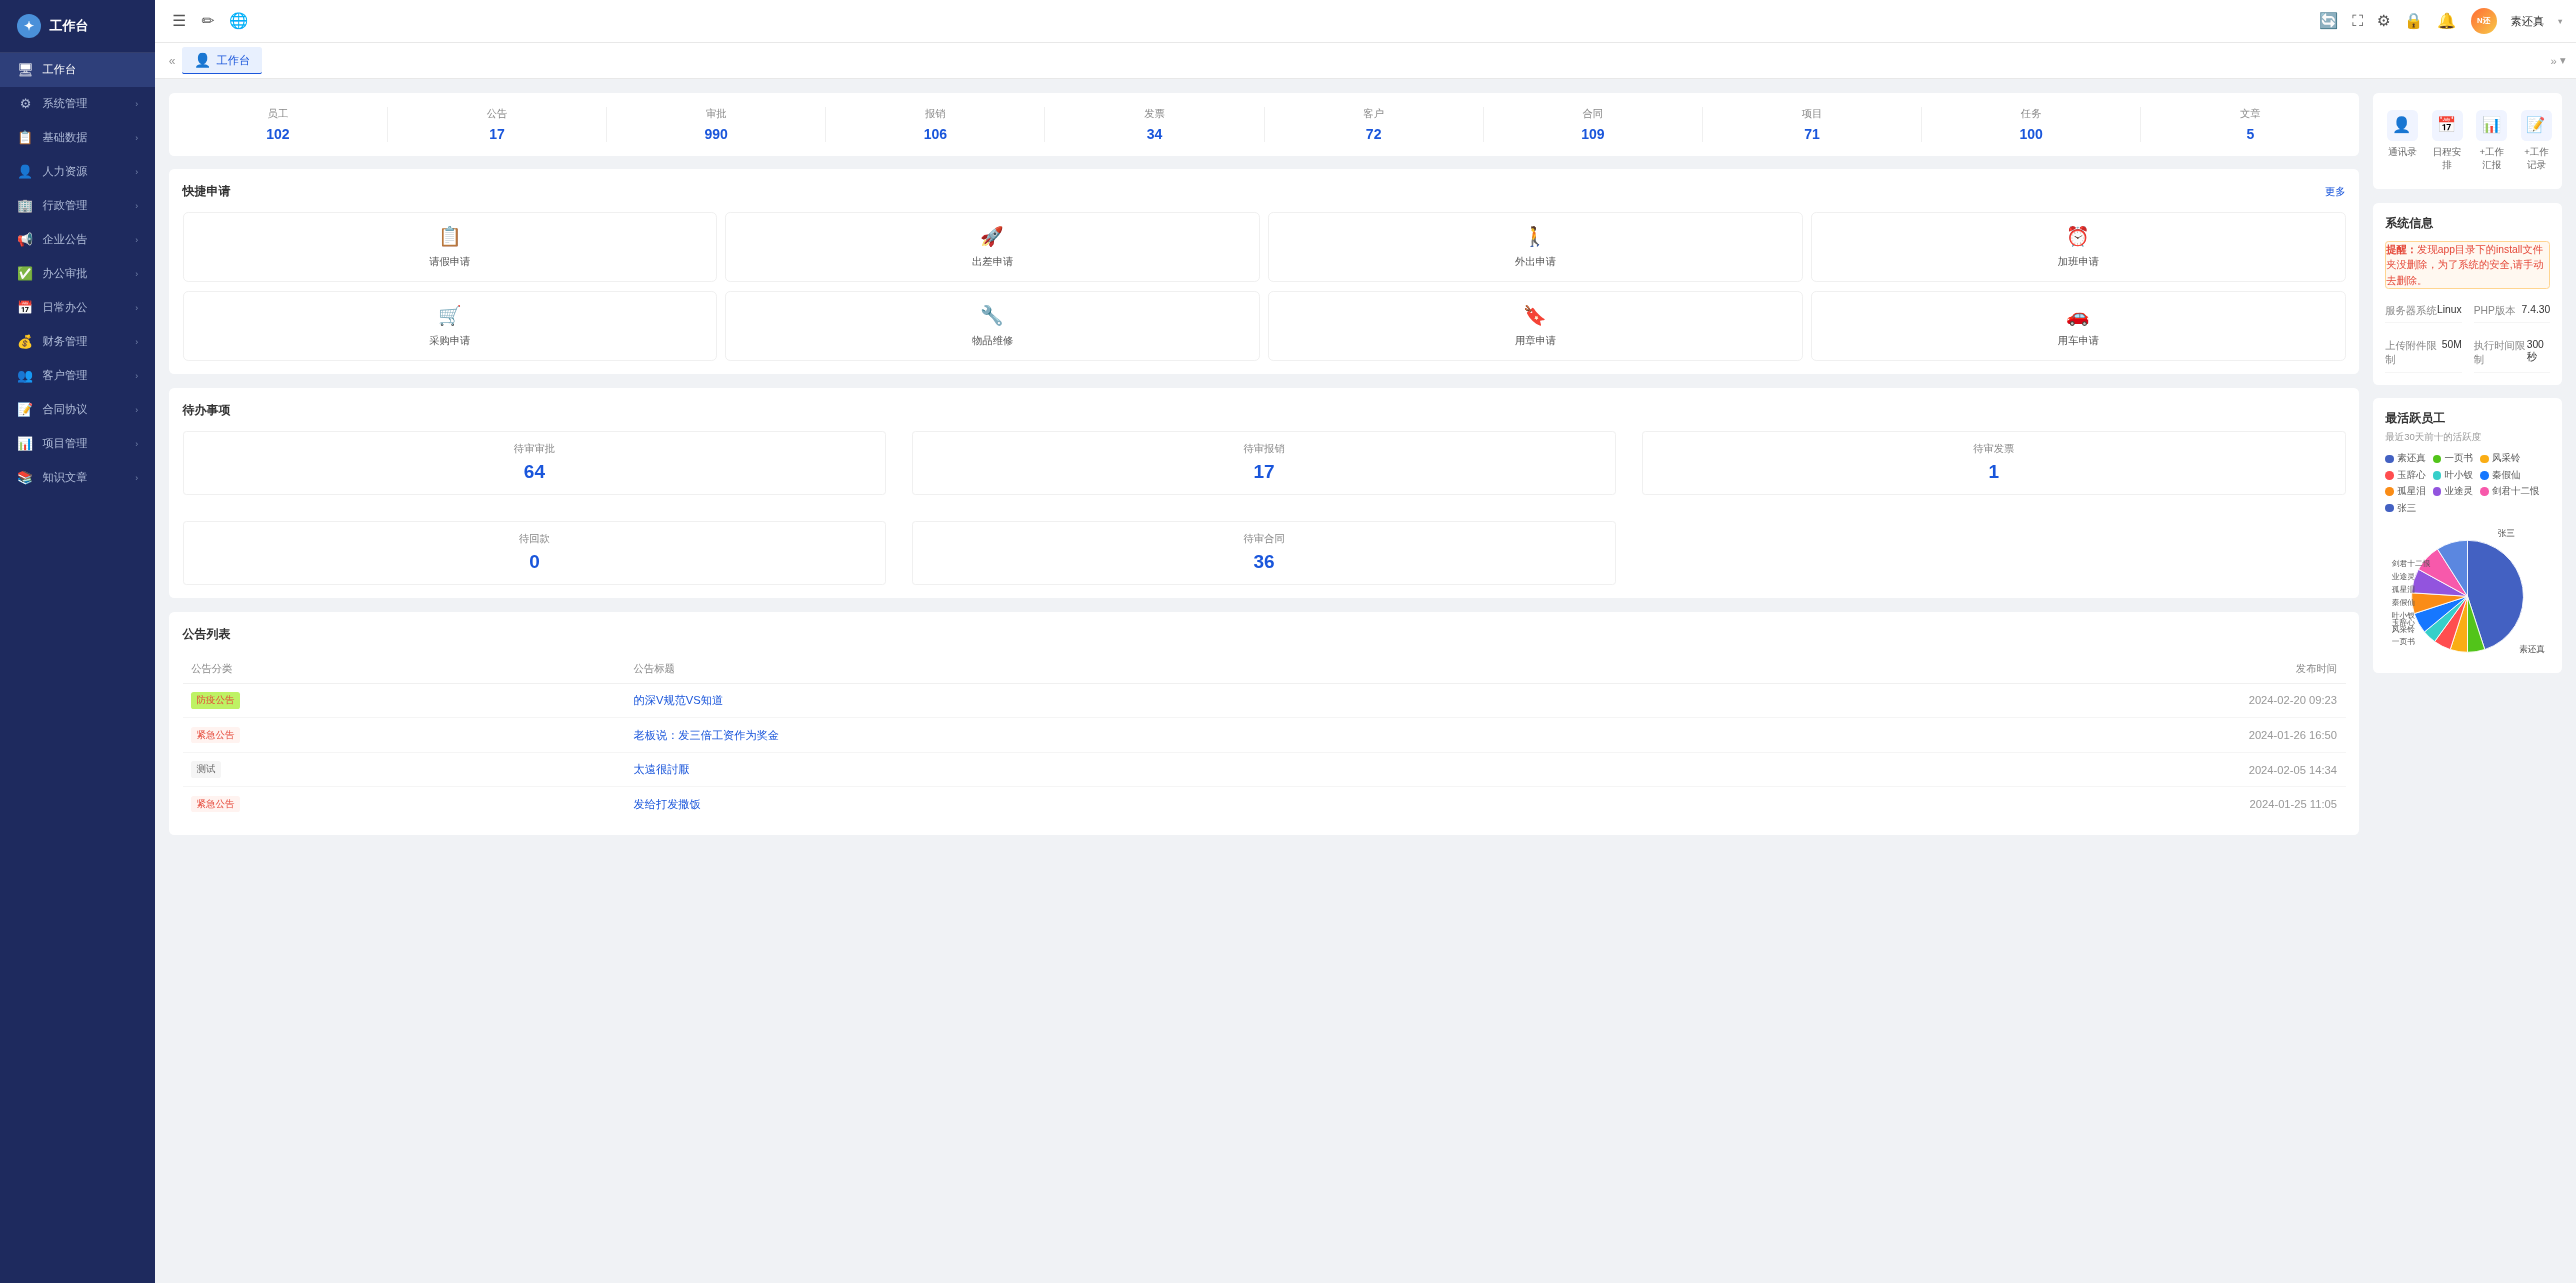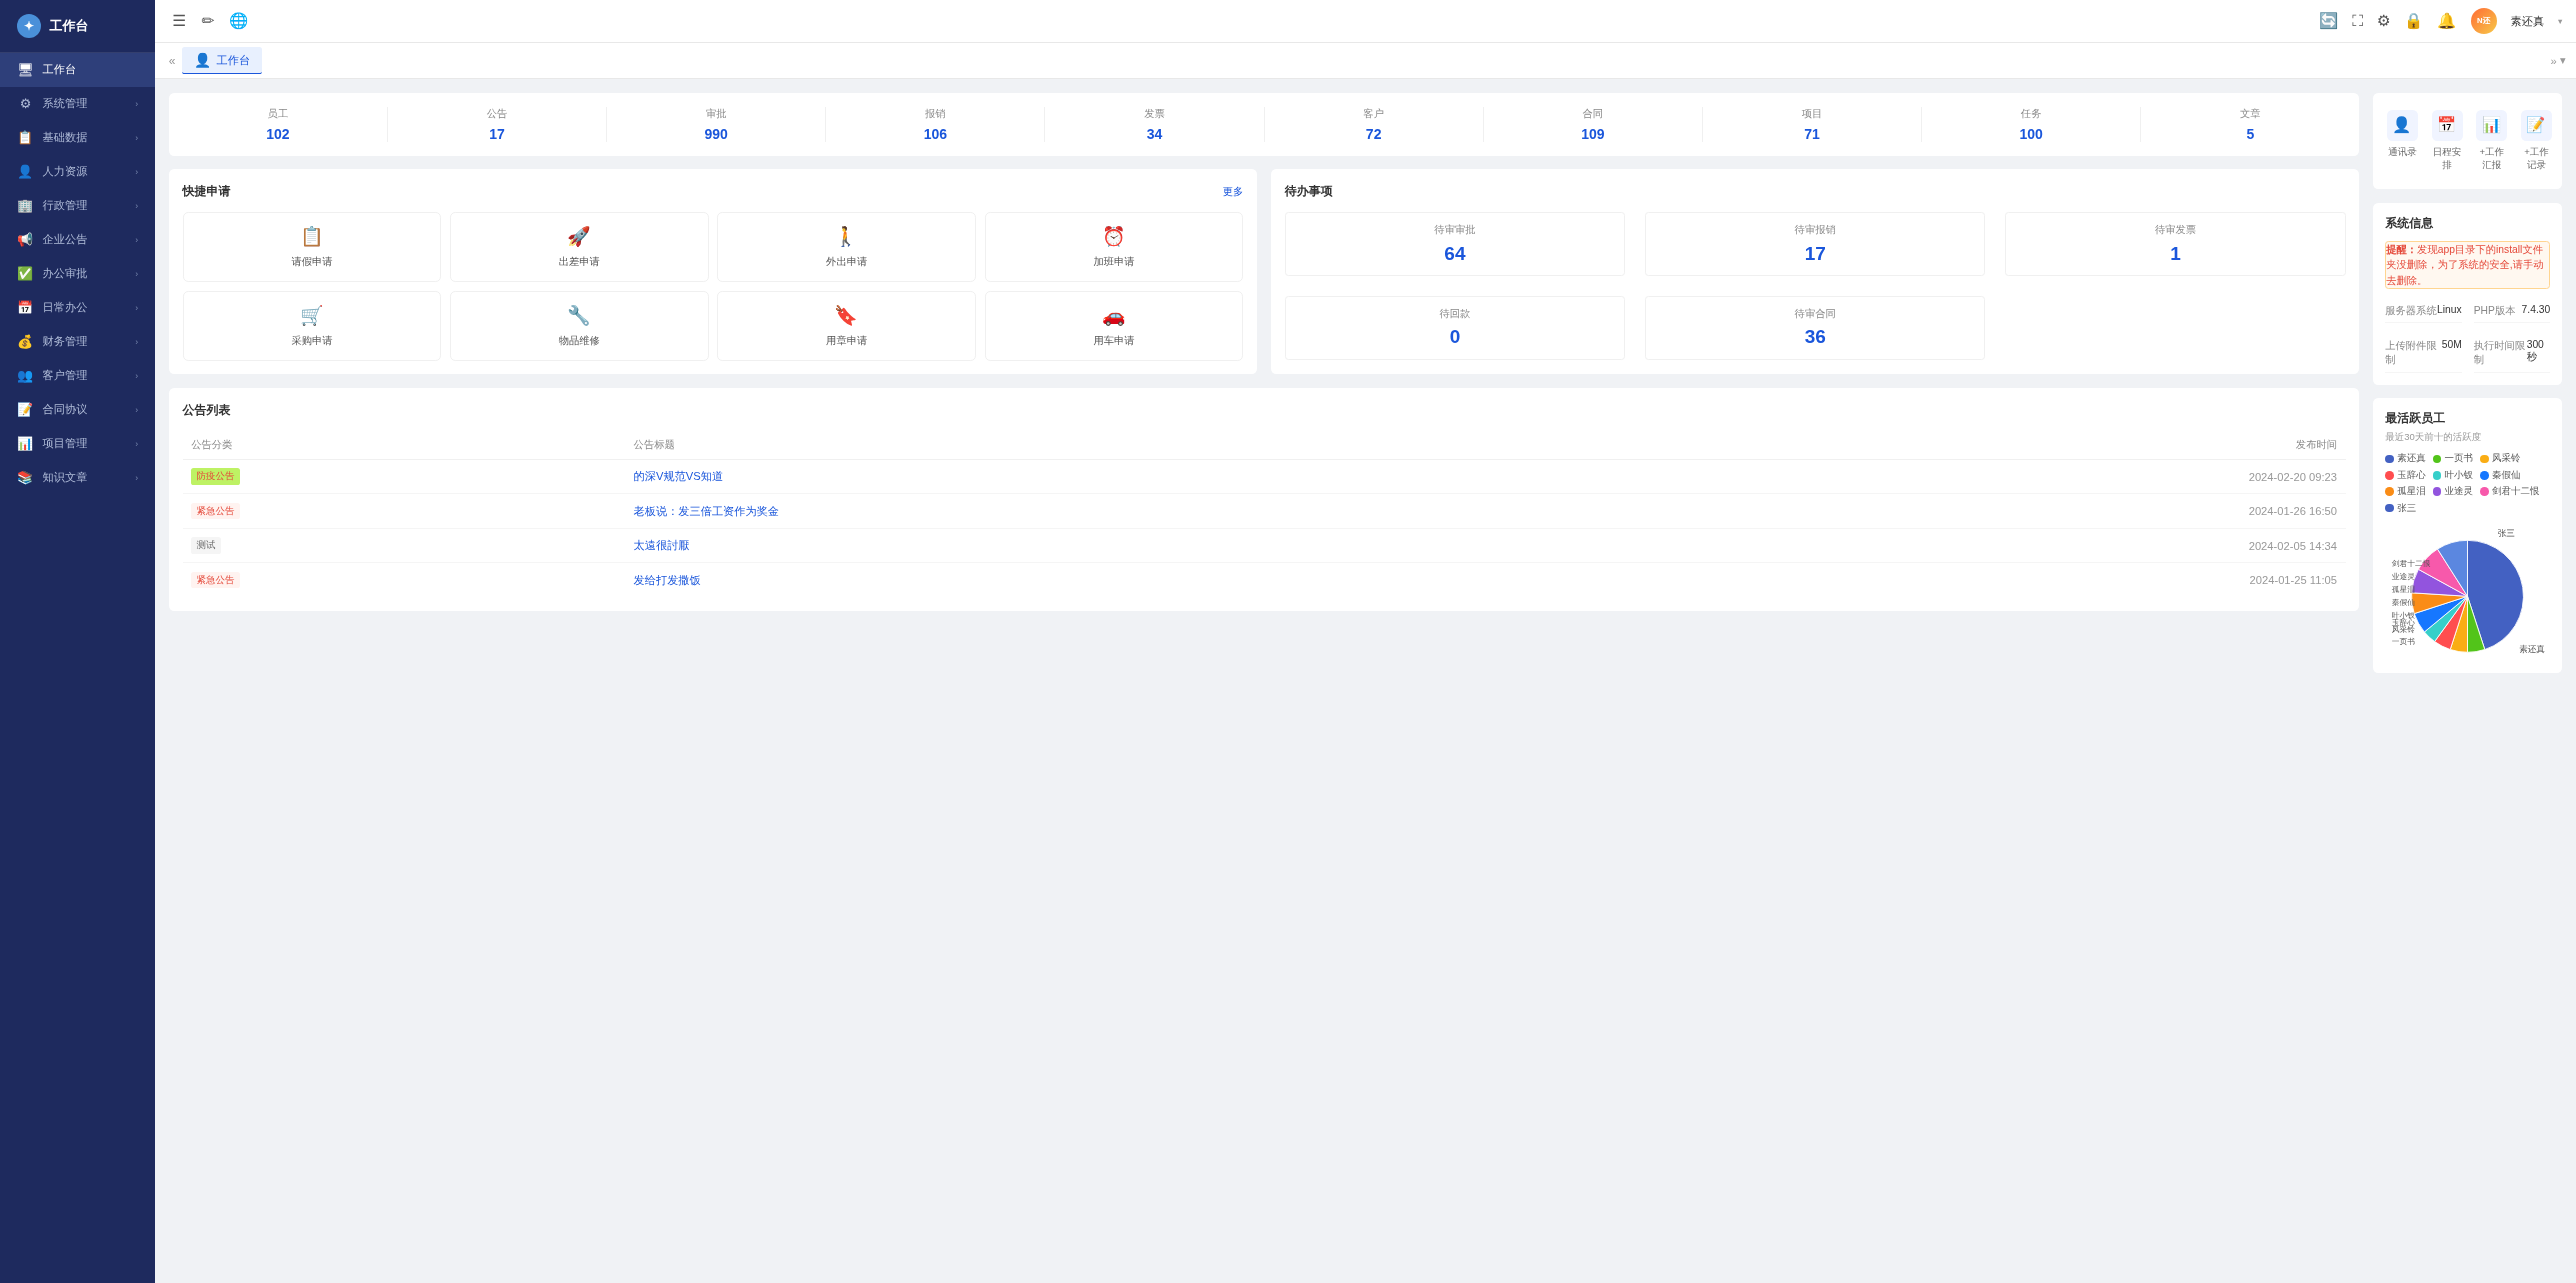--- a/index.html
+++ b/index.html
@@ -53,21 +53,21 @@
     .card-header { display: flex; align-items: center; justify-content: space-between; margin-bottom: 12px; }
     .card-title { font-size: 12px; font-weight: bold; color: #333; }
     .card-more { color: #1a56db; font-size: 10.3px; cursor: pointer; }
 
     .quick-actions { display: grid; grid-template-columns: repeat(4, 1fr); gap: 8.6px; }
     .quick-action { display: flex; flex-direction: column; align-items: center; gap: 6.9px; padding: 12px 6.9px; border: 0.9px solid #f0f0f0; border-radius: 5.2px; cursor: pointer; }
     .qa-icon { font-size: 19px; color: #666; }
     .qa-label { font-size: 10.3px; color: #555; }
 
     
-    .pending-grid { display: grid; grid-template-columns: repeat(3, 1fr); gap: 20px; }
+    .pending-grid { display: grid; grid-template-columns: repeat(3, 1fr); gap: 26px; }
     .pending-item { text-align: center; padding: 10.3px; border: 0.9px solid #f0f0f0; border-radius: 3.4px; }
     .pending-label { color: #888; font-size: 10.3px; margin-bottom: 5.2px; }
     .pending-value { font-size: 19px; font-weight: bold; color: #1a56db; }
 
     
     .announcement-table { width: 100%; border-collapse: collapse; margin-top: 6.9px; }
     .announcement-table th { text-align: left; padding: 6.9px 8.6px; font-size: 10.3px; color: #888; font-weight: normal; border-bottom: 0.9px solid #f0f0f0; }
     .announcement-table td { padding: 8.6px 8.6px; font-size: 11.2px; border-bottom: 0.9px solid #f5f5f5; }
     .announcement-table tr:last-child td { border-bottom: none; }
     .link { color: #1a56db; cursor: pointer; text-decoration: none; }
@@ -281,21 +281,21 @@
     <div class="stat-label">任务</div>
     <div class="stat-value">100</div>
   </div>
               <div class="stat-item">
     <div class="stat-label">文章</div>
     <div class="stat-value">5</div>
   </div>
             </div>
         </div>
 
-        <div style="display:grid;grid-template-columns:1fr 1fr;gap:13.8px;">
+        <div style="display:grid;grid-template-columns:1fr;gap:13.8px;">
 
           <div class="card">
             <div class="card-header">
               <span class="card-title">快捷申请</span>
               <span class="card-more">更多</span>
             </div>
             <div class="quick-actions" id="quick-actions-container">
                 <div class="quick-action">
     <span class="qa-icon">📋</span>
     <span class="qa-label">请假申请</span>

